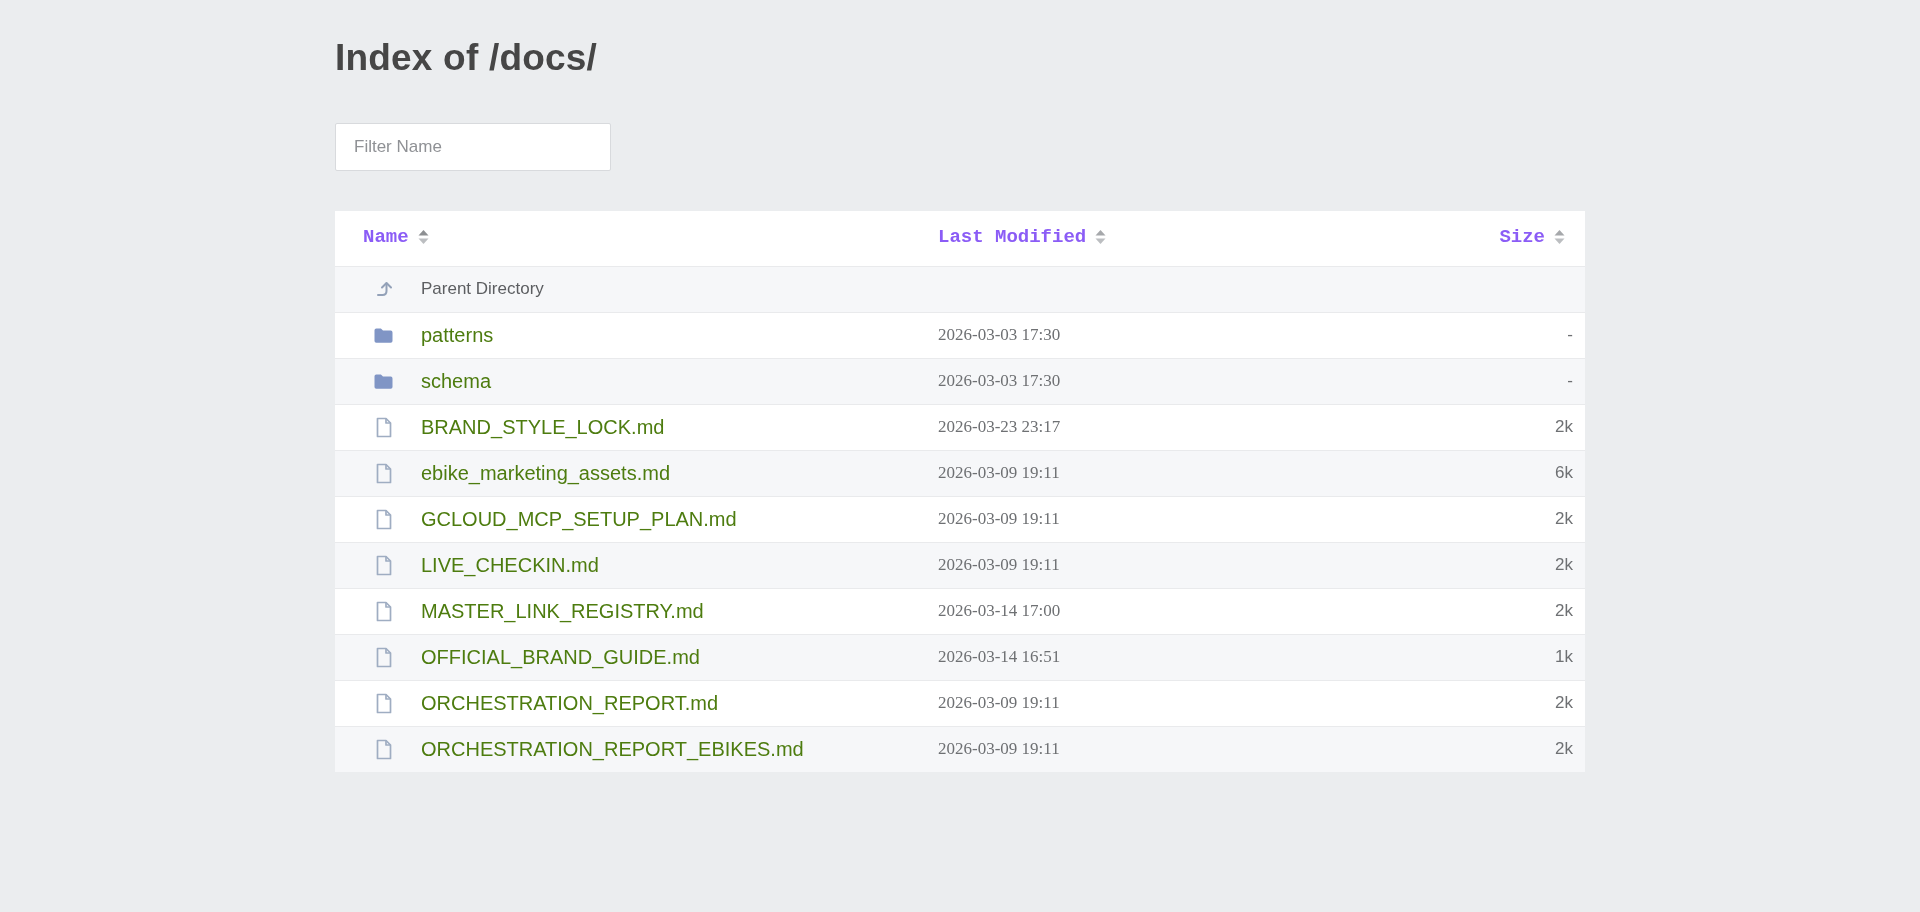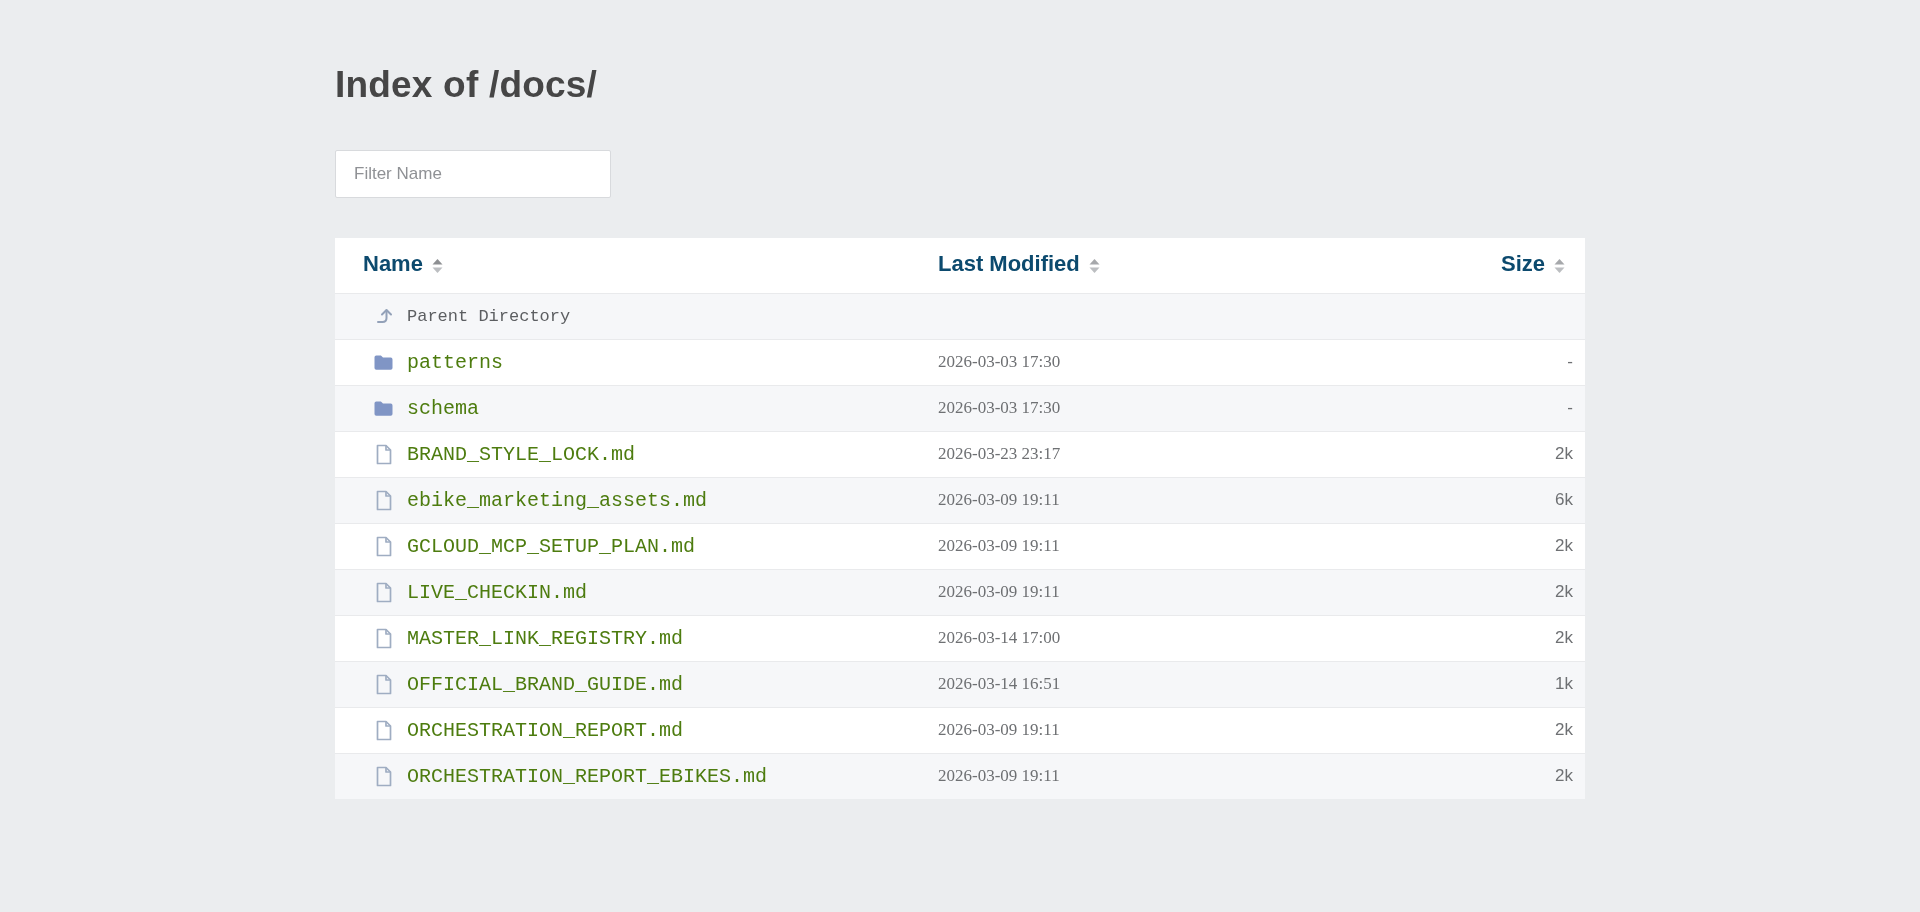--- a/index.html
+++ b/index.html
@@ -5,21 +5,21 @@
   * { box-sizing: border-box; margin: 0; padding: 0; }
   html, body { width: 1920px; height: 912px; overflow: hidden; }
   body {
     background: #ebedef;
     font-family: "Liberation Sans", "DejaVu Sans", sans-serif;
     color: #444;
   }
   .container { width: 1250px; margin: 0 auto; }
 
   h1.page-title {
-    padding-top: 63px;
+    padding-top: 36px;
     font-size: 37px;
     line-height: 44px;
     font-weight: 700;
     color: #464646;
     letter-spacing: 0.2px;
   }
 
   input.filter-input {
     margin-top: 43px;
     width: 276px;
@@ -41,43 +41,44 @@
     border-collapse: collapse;
     table-layout: fixed;
     background: #ffffff;
   }
   col.c-name { width: 603px; }
   col.c-date { width: 500px; }
   col.c-size { width: 147px; }
 
   thead th {
     height: 55px;
-    font-size: 22px;
+    font-size: 19px;
     font-weight: 700;
-    color: #0c4a6e;
+    color: #8b5cf6;
     text-align: left;
     vertical-align: middle;
     white-space: nowrap;
     cursor: pointer;
+    font-family: Liberation Mono, monospace;
   }
   th.th-name { padding-left: 28px; }
   th.th-size { text-align: right; padding-right: 20px; }
   .sort-icon { display: inline-block; vertical-align: -2px; margin-left: 9px; }
 
   tbody tr { border-top: 1px solid #e9eaec; }
   tbody tr:nth-child(odd) { background: #f6f7f9; }
   tbody td {
     height: 46px;
     vertical-align: middle;
     font-size: 17px;
     white-space: nowrap;
     overflow: hidden;
   }
   td.name-cell { padding-left: 38px; }
-  td.name-cell .row-inner { display: flex; align-items: center; gap: 13px; font-family: Liberation Mono, monospace; }
+  td.name-cell .row-inner { display: flex; align-items: center; gap: 27px; }
   td.date-cell { color: #6e7073; font-family: Liberation Serif, serif; }
   td.size-cell { text-align: right; padding-right: 12px; color: #6e7073; }
 
   .icon { display: inline-flex; width: 21px; justify-content: center; flex: none; }
   a.file-link {
     color: #4d7c0f;
     text-decoration: none;
     font-size: 20px;
   }
   .parent-label { color: #5c5e61; font-size: 17px; }

